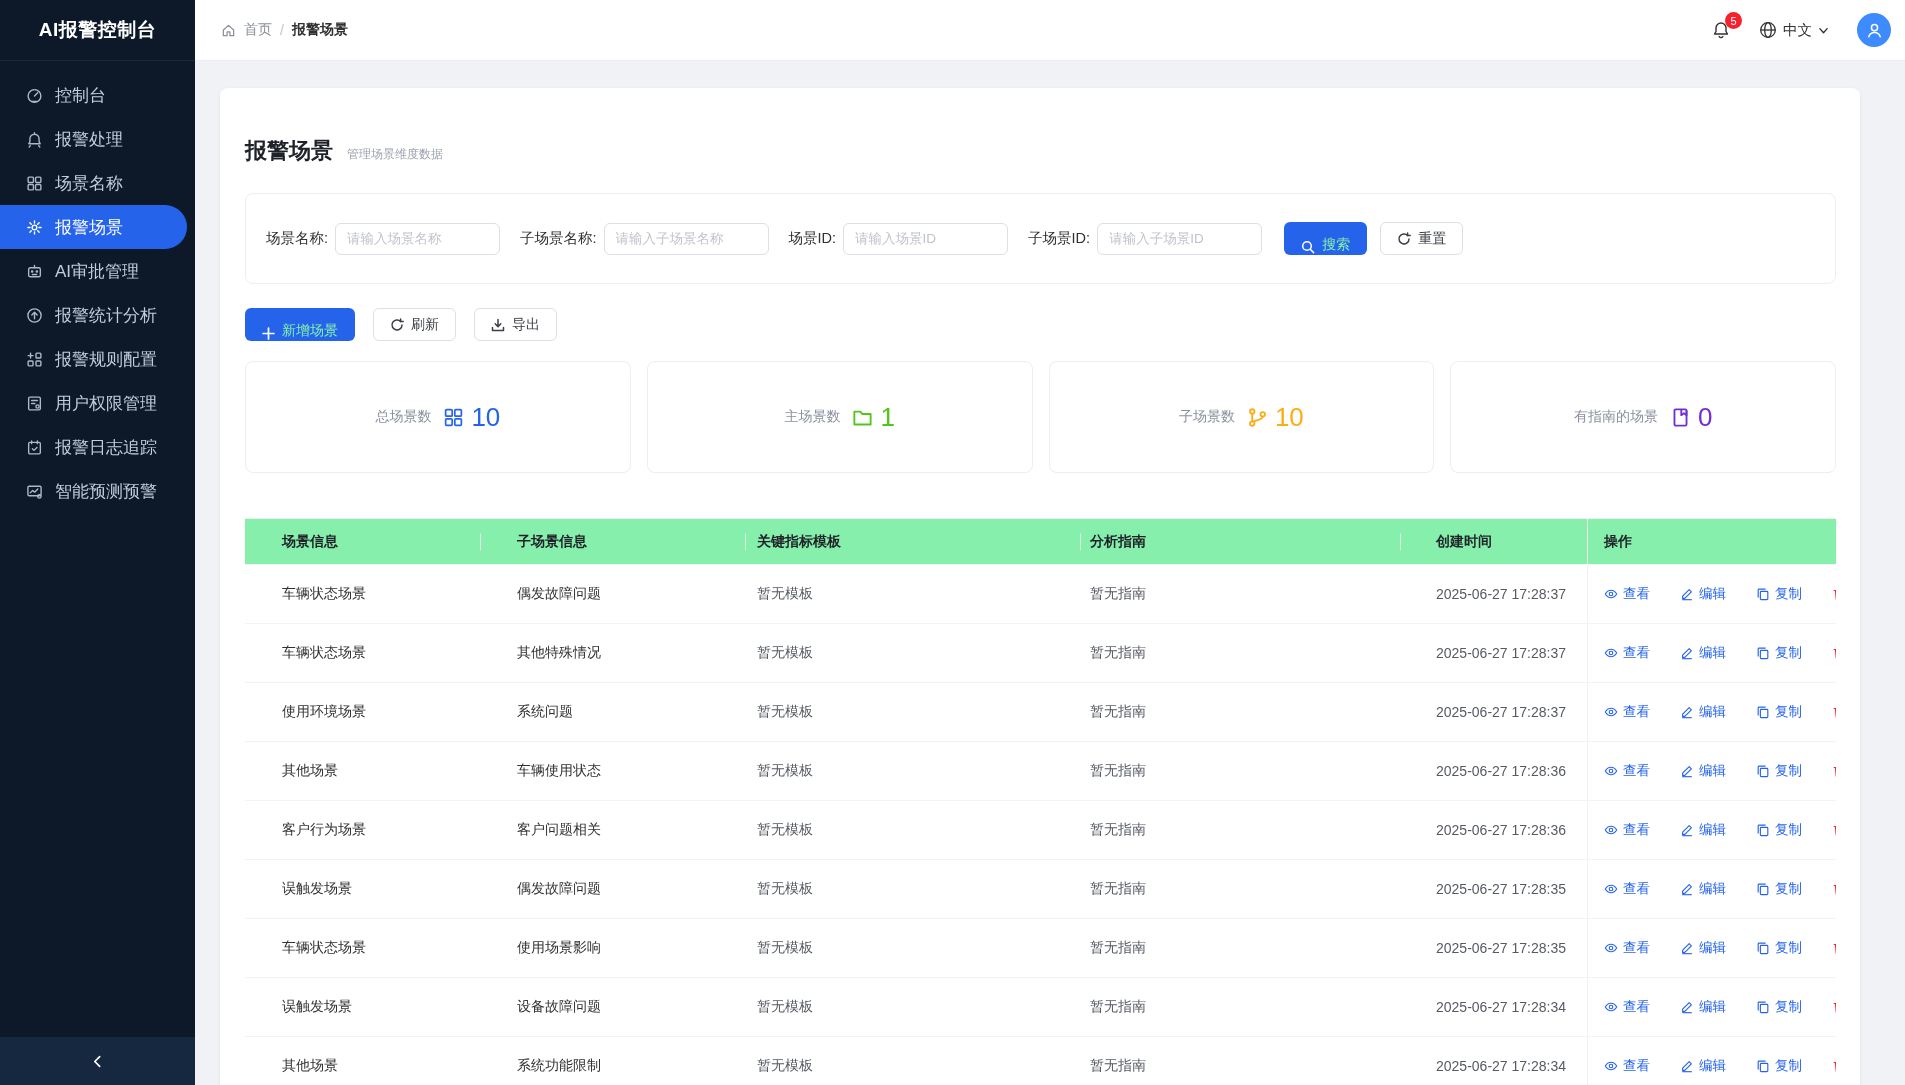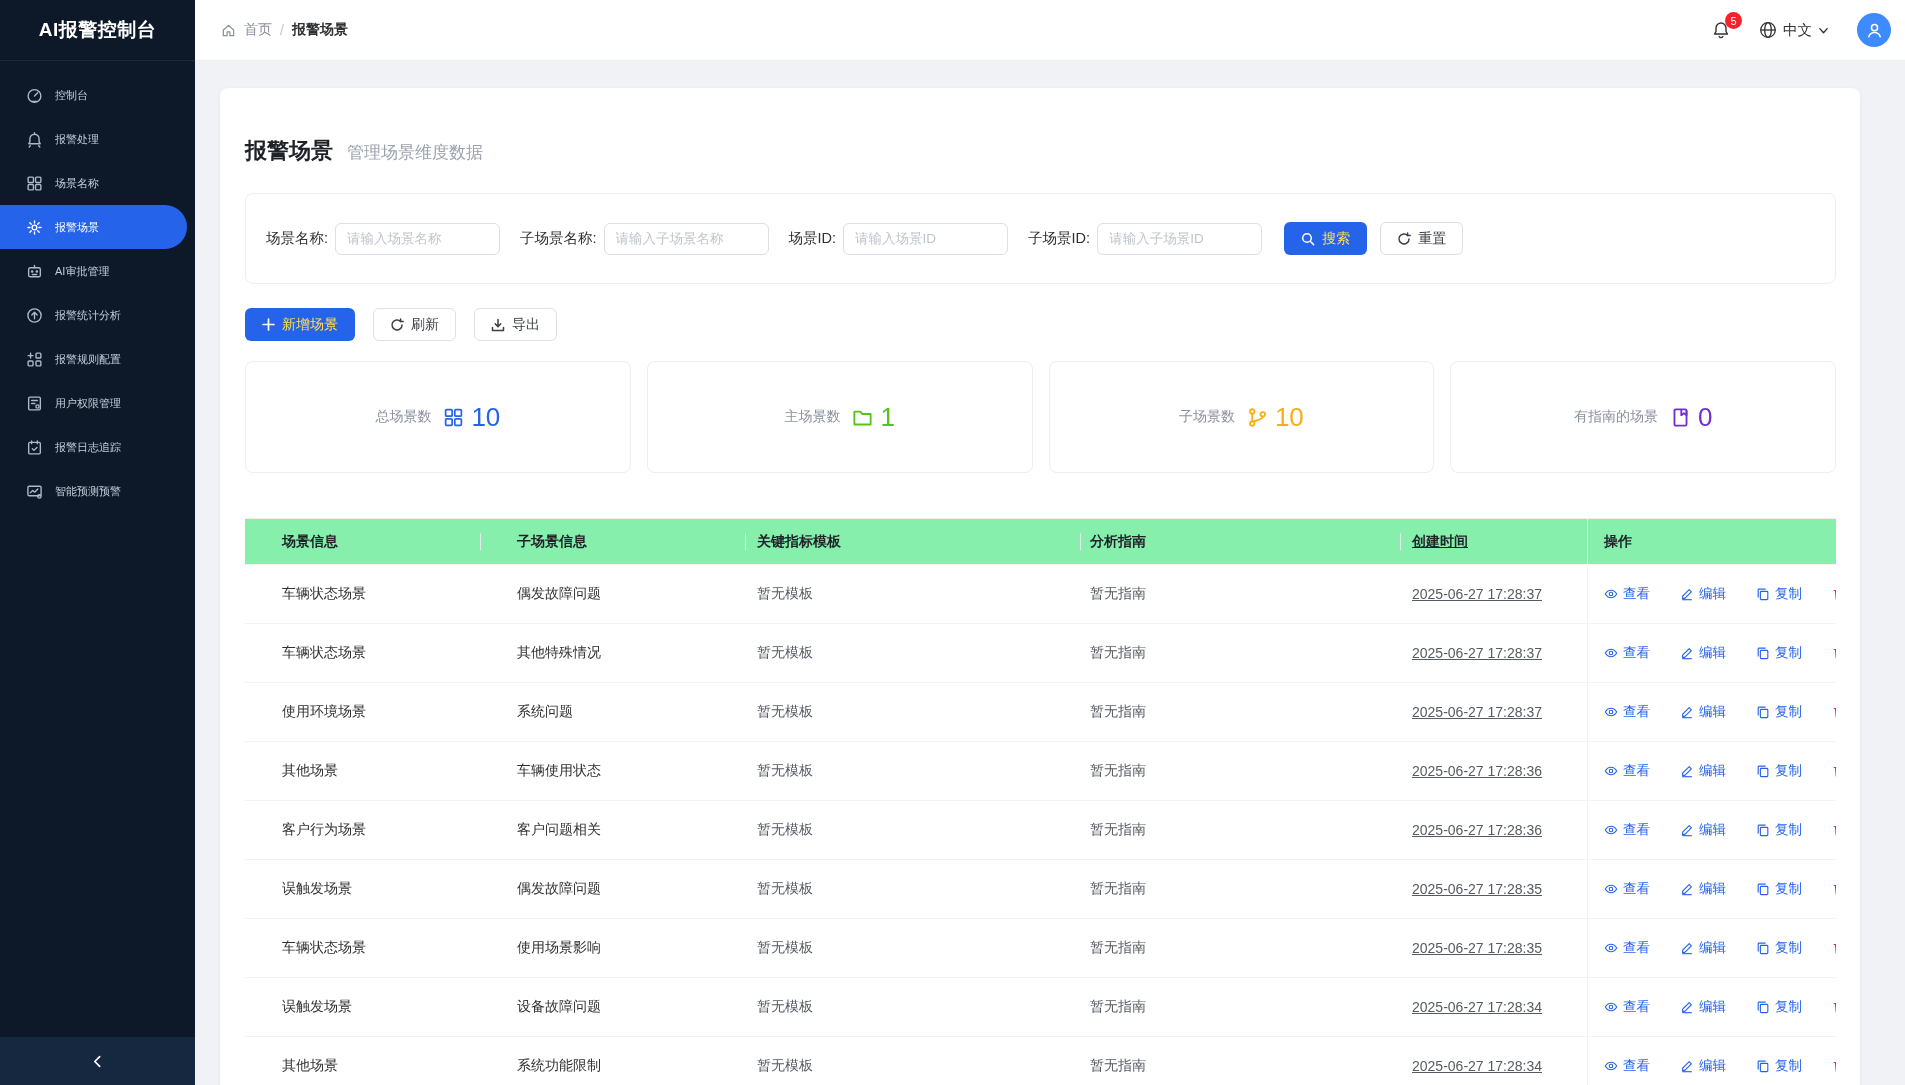--- a/index.html
+++ b/index.html
@@ -6,21 +6,21 @@
   html,body { width:1905px; height:1085px; overflow:hidden; }
   body { font-family:"Liberation Sans","DejaVu Sans",sans-serif; display:flex; background:#f0f2f5; color:#303133; }
   svg { display:block; }
 
   
   .sidebar { width:195px; background:#0d1828; display:flex; flex-direction:column; flex-shrink:0; }
   .logo { height:61px; display:flex; align-items:center; justify-content:center; color:#fff;
           font-size:19px; font-weight:bold; letter-spacing:.5px; border-bottom:1px solid rgba(255,255,255,.07); }
   .menu { padding-top:12px; flex:1 1 auto; }
   .menu-item { height:44px; display:flex; align-items:center; gap:12px; padding-left:26px;
-               color:#c3cdda; font-size:11px; cursor:pointer; margin-right:8px; }
+               color:#c3cdda; font-size:17px; cursor:pointer; margin-right:8px; }
   .menu-item .mi-icon { width:17px; height:17px; color:#aeb9c8; flex-shrink:0; }
   .menu-item .mi-icon svg { width:17px; height:17px; }
   .menu-item.active { background:#2563eb; color:#fff; border-radius:0 22px 22px 0; }
   .menu-item.active .mi-icon { color:#fff; }
   .collapse-bar { height:48px; background:#16283f; display:flex; align-items:center; justify-content:center; cursor:pointer; }
 
   
   .main { flex:1; display:flex; flex-direction:column; min-width:0; }
 
   .topbar { height:61px; background:#fff; border-bottom:1px solid #ebeef2; display:flex; align-items:center;
@@ -35,56 +35,56 @@
   .avatar { width:34px; height:34px; border-radius:50%; background:#3e8bff; display:flex; align-items:center;
             justify-content:center; cursor:pointer; }
 
   
   .content { flex:1; padding:27px 45px 0 25px; overflow:hidden; }
   .card { background:#fff; border-radius:8px; box-shadow:0 1px 4px rgba(0,0,0,.05);
           padding:48px 24px 0 25px; height:1100px; }
 
   .page-head { display:flex; align-items:baseline; gap:14px; height:30px; }
   .page-title { font-size:22px; font-weight:bold; color:#1f2329; }
-  .page-subtitle { font-size:17px; color:#9ca3af; }
+  .page-subtitle { font-size:12px; color:#9ca3af; }
 
   .filter-card { margin-top:27px; border:1px solid #ebeef2; border-radius:8px; padding:28px 20px; }
   .filter-row { display:flex; align-items:center; gap:20px; }
   .filter-items { display:flex; align-items:center; gap:20px; }
   .filter-item { display:flex; align-items:center; gap:7px;justify-content:flex-end; }
   .filter-label { font-size:14.5px; color:#303133; white-space:nowrap; }
   .filter-input { width:165px; height:32px; border:1px solid #dcdfe6; border-radius:6px; padding:0 11px;
                   font-size:13.5px; color:#c2410c; outline:none; font-family:inherit; }
   .filter-input::placeholder { color:#c0c4cc; }
   .filter-buttons { display:flex; align-items:center; gap:13px; margin-left:2px; }
 
   .btn { height:33px; border-radius:6px; display:inline-flex; align-items:center; gap:7px; padding:0 16px;
          font-size:14px; cursor:pointer; border:1px solid transparent; background:#fff; font-family:inherit; }
-  .btn-primary { background:#2563eb; color:#fde047; }
+  .btn-primary { background:#2563eb; color:#86efac;align-items:flex-end; }
   .btn-plain { border-color:#dcdfe6; color:#3b3f45; }
 
   .toolbar { margin-top:24px; display:flex; gap:18px; }
 
   .stats { margin-top:20px; display:grid; grid-template-columns:repeat(4,1fr); gap:16px; }
   .stat-card { border:1px solid #ebeef2; border-radius:8px; height:112px; display:flex; flex-direction:row;
                align-items:center; justify-content:center; gap:12px; }
   .stat-label { font-size:14px; color:#8a919f; }
   .stat-value { display:flex; align-items:center; gap:7px; font-size:26px; font-weight:500; }
   .stat-value .stat-icon svg { width:21px; height:21px; }
 
   
   .table { margin-top:45px; width:100%; overflow:hidden; border-top:1px solid #f0f0f0; }
   .trow { display:flex; align-items:center; border-bottom:1px solid #f2f3f5; height:59px; font-size:14px; }
   .thead { height:46px; background:#86efac; font-weight:bold; color:#1f2329; }
   .cell { flex-shrink:0; position:relative; white-space:nowrap; }
   .c1 { width:235px; padding-left:37px; }
   .c2 { width:265px; padding-left:37px; }
   .c3 { width:335px; padding-left:12px; }
   .c4 { width:320px; padding-left:10px; }
-  .c5 { width:187px; padding-left:12px;text-decoration:underline; }
+  .c5 { width:187px; padding-left:36px; }
   .c6 { flex:1 1 auto; min-width:0; padding-left:16px; border-left:1px solid #f0f0f0; align-self:stretch;
         display:flex; align-items:center; overflow:hidden; }
   .thead .c2::before, .thead .c3::before, .thead .c4::before, .thead .c5::before {
         content:""; position:absolute; left:0; top:50%; transform:translateY(-50%); width:1px; height:17px; background:#e6e8eb; }
   .cell-dim { color:#565b63; }
   .actions { display:flex; align-items:center; gap:30px; }
   .action-link { display:inline-flex; align-items:center; gap:5px; color:#2563eb; font-size:13.5px; cursor:pointer; white-space:nowrap; }
   .action-link svg { width:14px; height:14px; }
   .action-danger { color:#f5222d; }
 </style>

